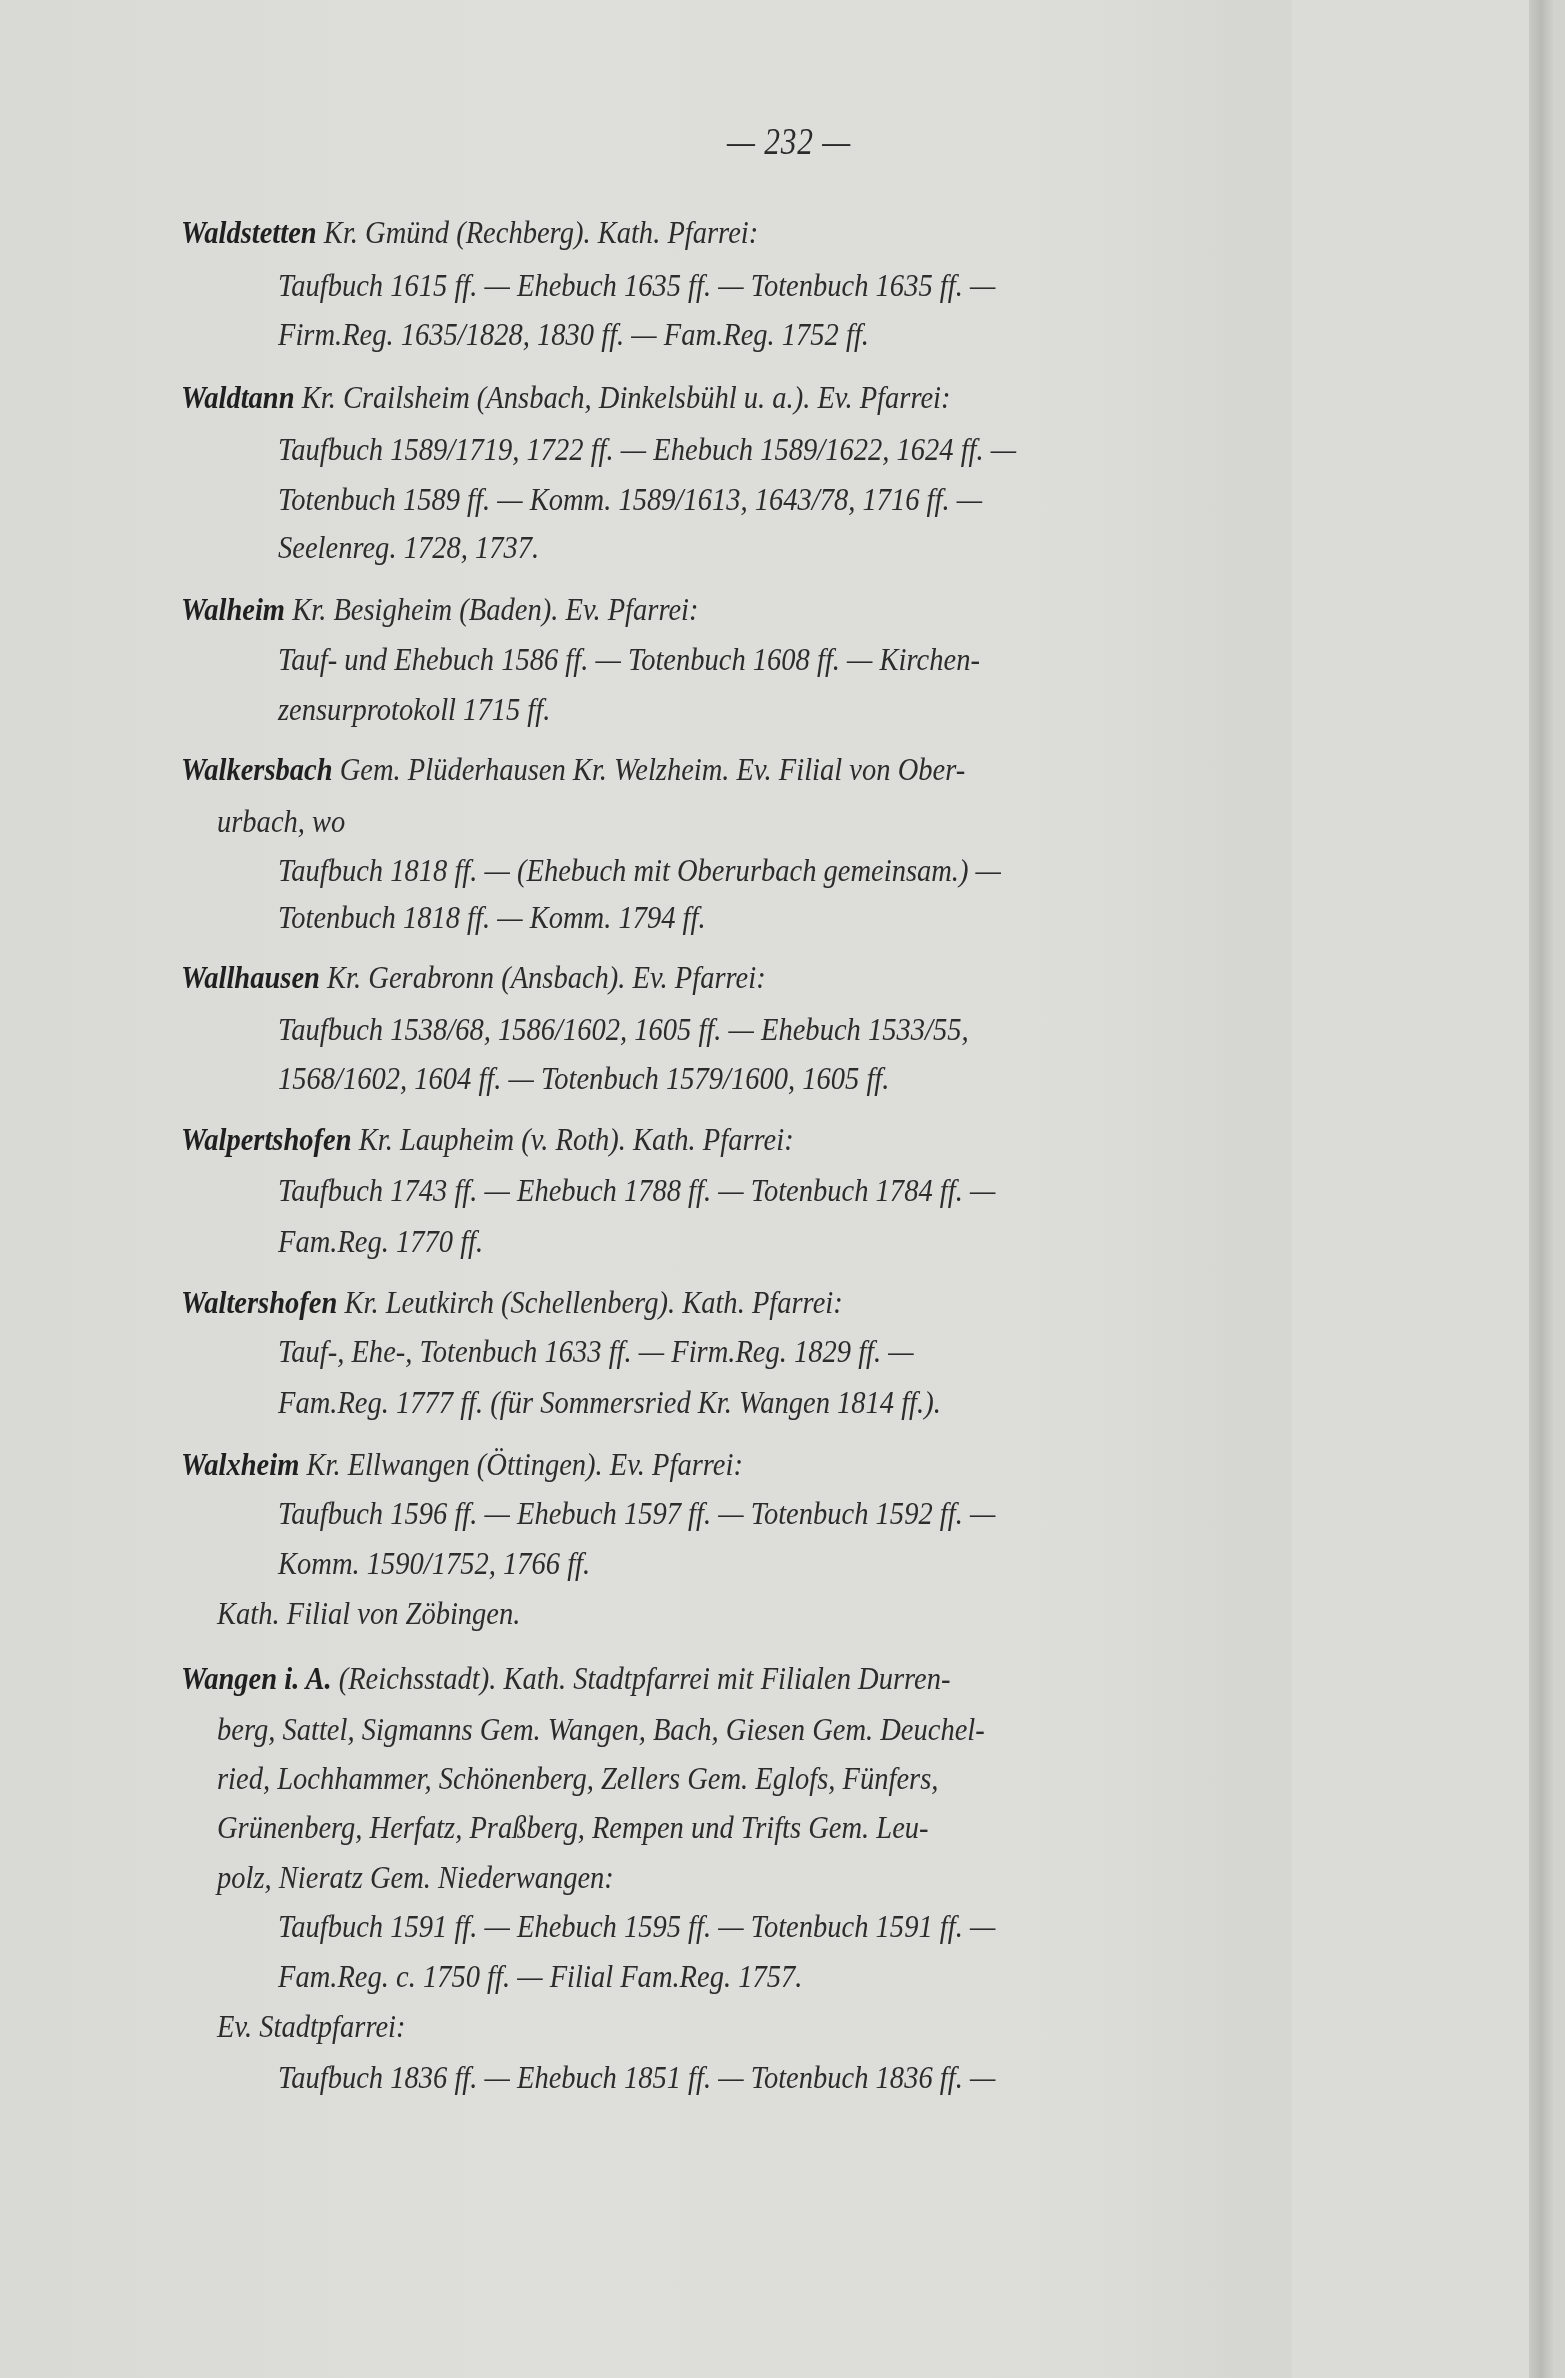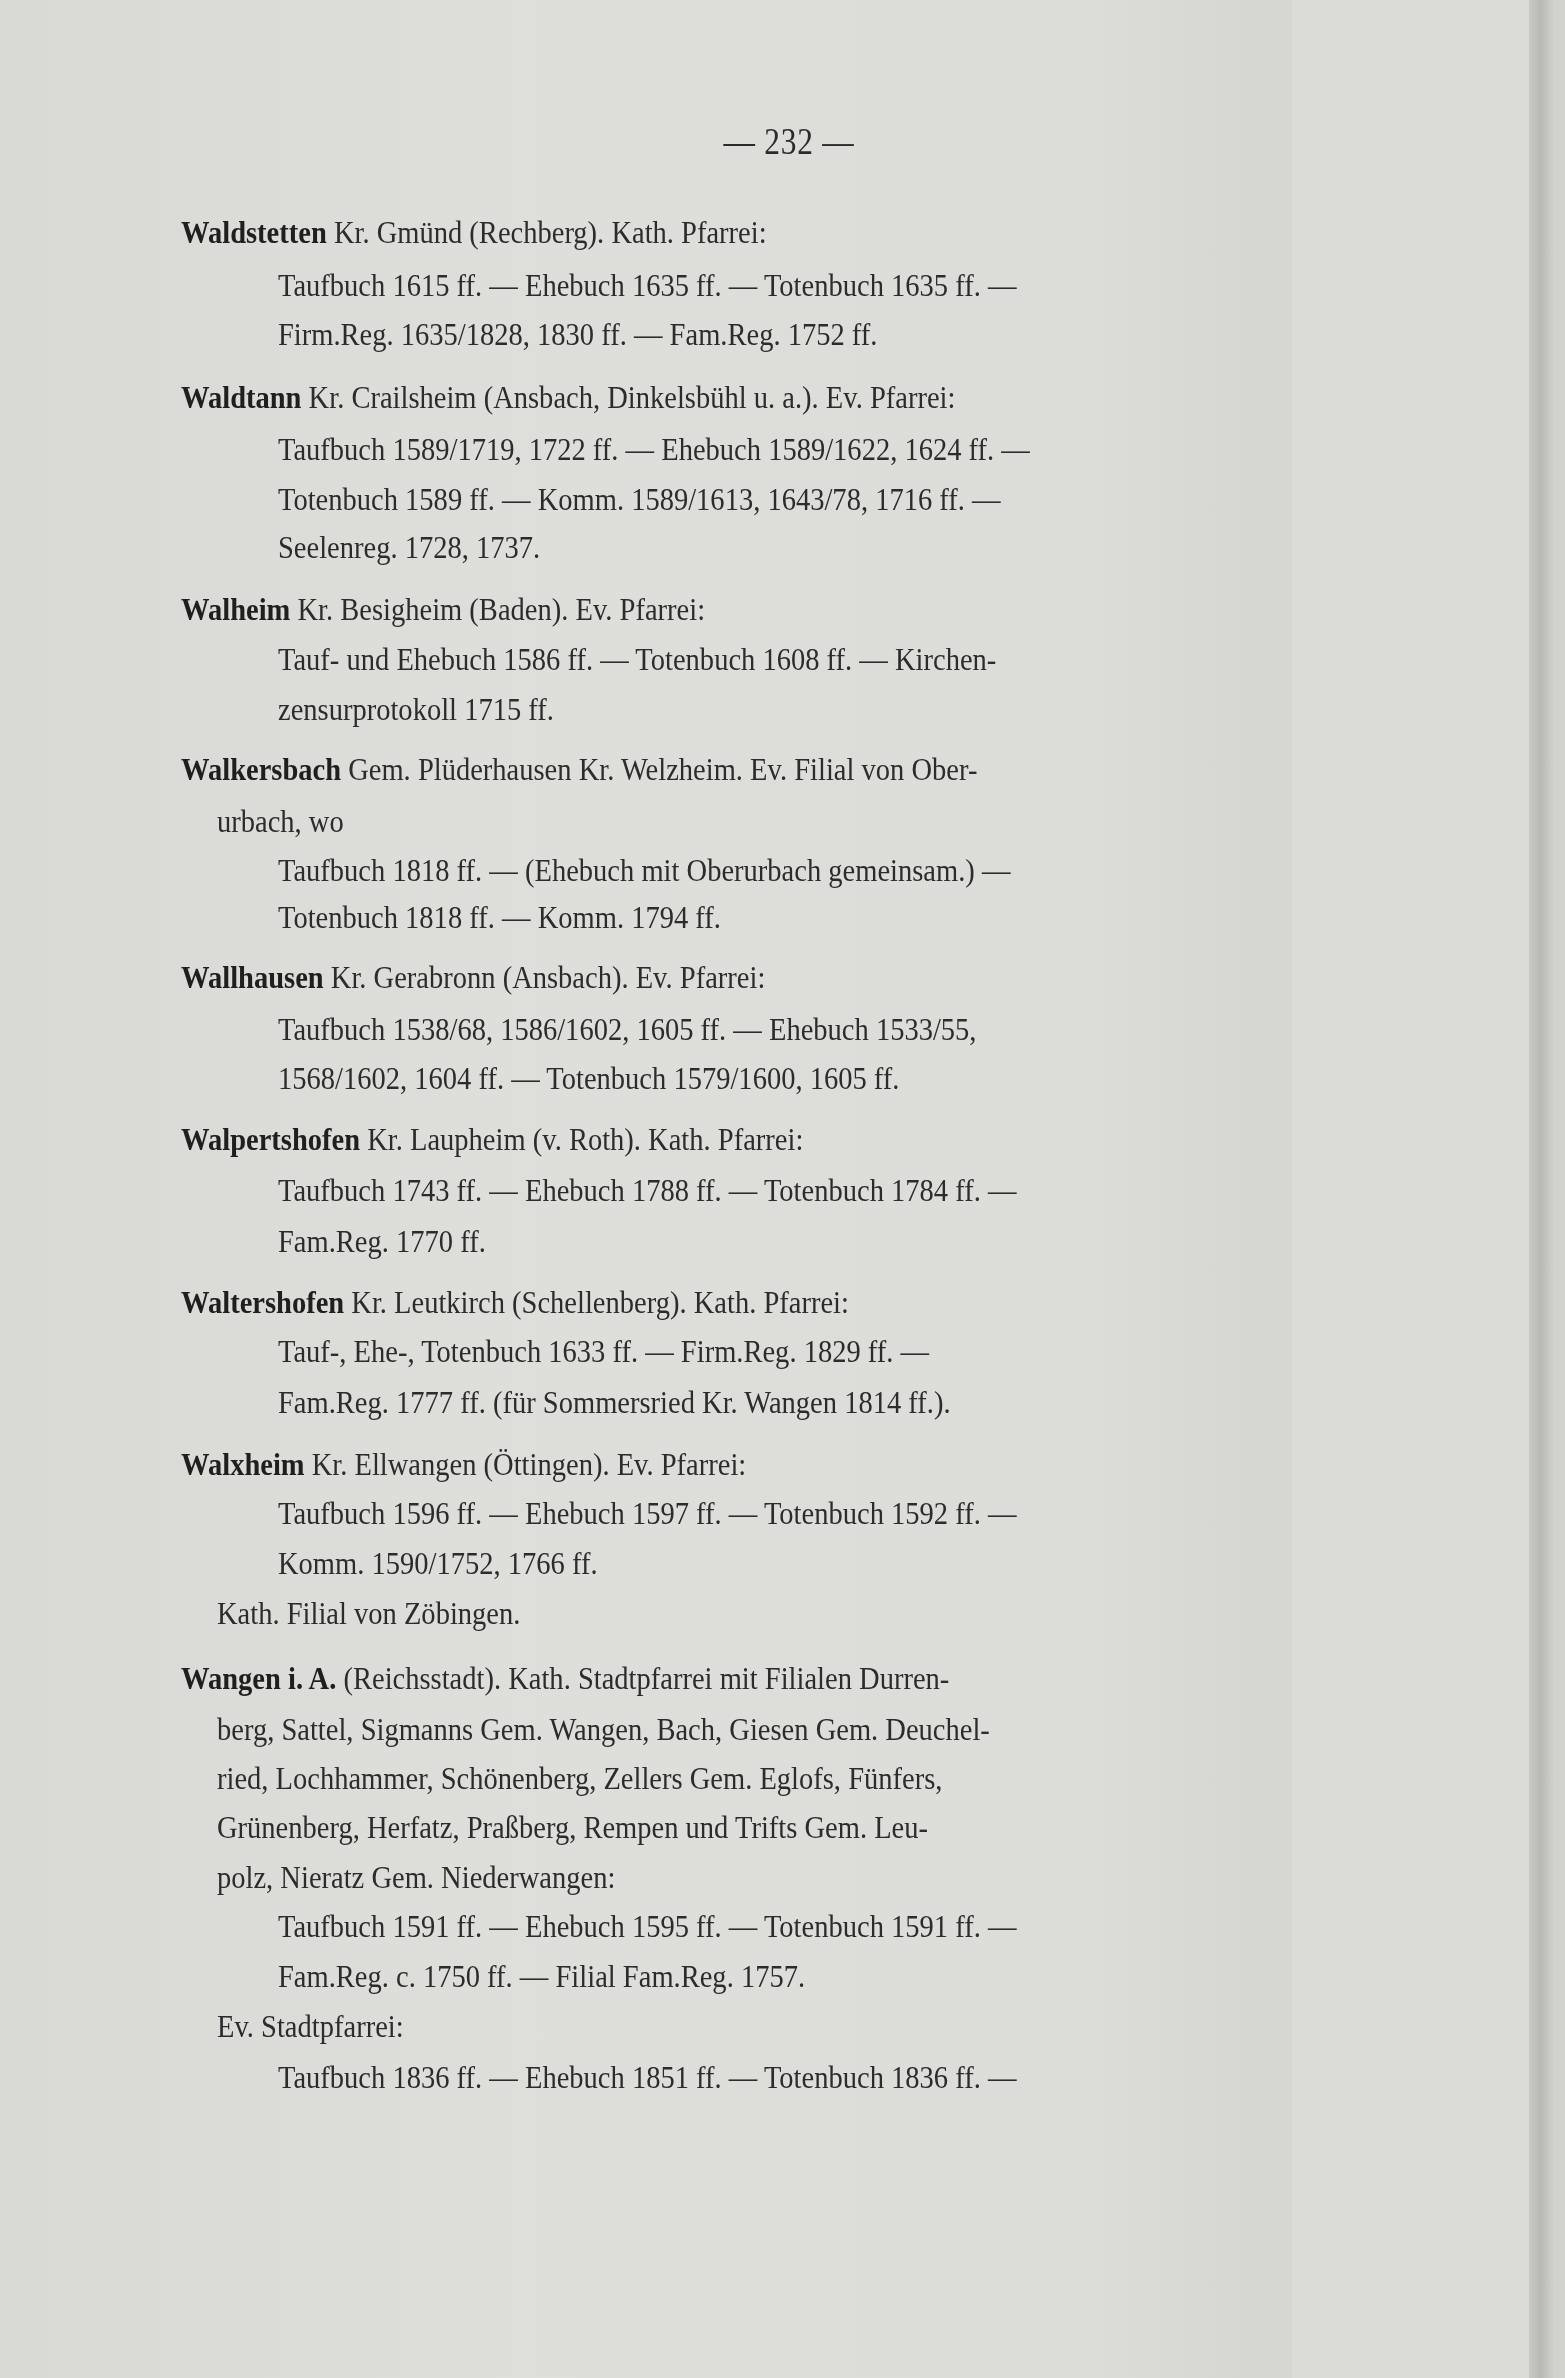--- a/index.html
+++ b/index.html
@@ -14,20 +14,21 @@
       overflow: hidden;
       font-family: "DejaVu Serif", "Liberation Serif", serif;
       color: #2a2a2a;
     }
     .page {
       position: absolute;
       left: 0; top: 0;
       width: 1292px;
       height: 2379px;
       background: linear-gradient(90deg, #d9d9d6 0%, #dededb 40%, #dcdcd9 85%, #d6d6d3 96%);
+      font-style: italic;
     }
     .edge {
       position: absolute;
       top: 0;
       left: 1529px;
       width: 24px;
       height: 2379px;
       background: linear-gradient(90deg, #c9c9c6 0%, #b9b9b6 50%, #cfcfcc 100%);
     }
     .edge2 {

